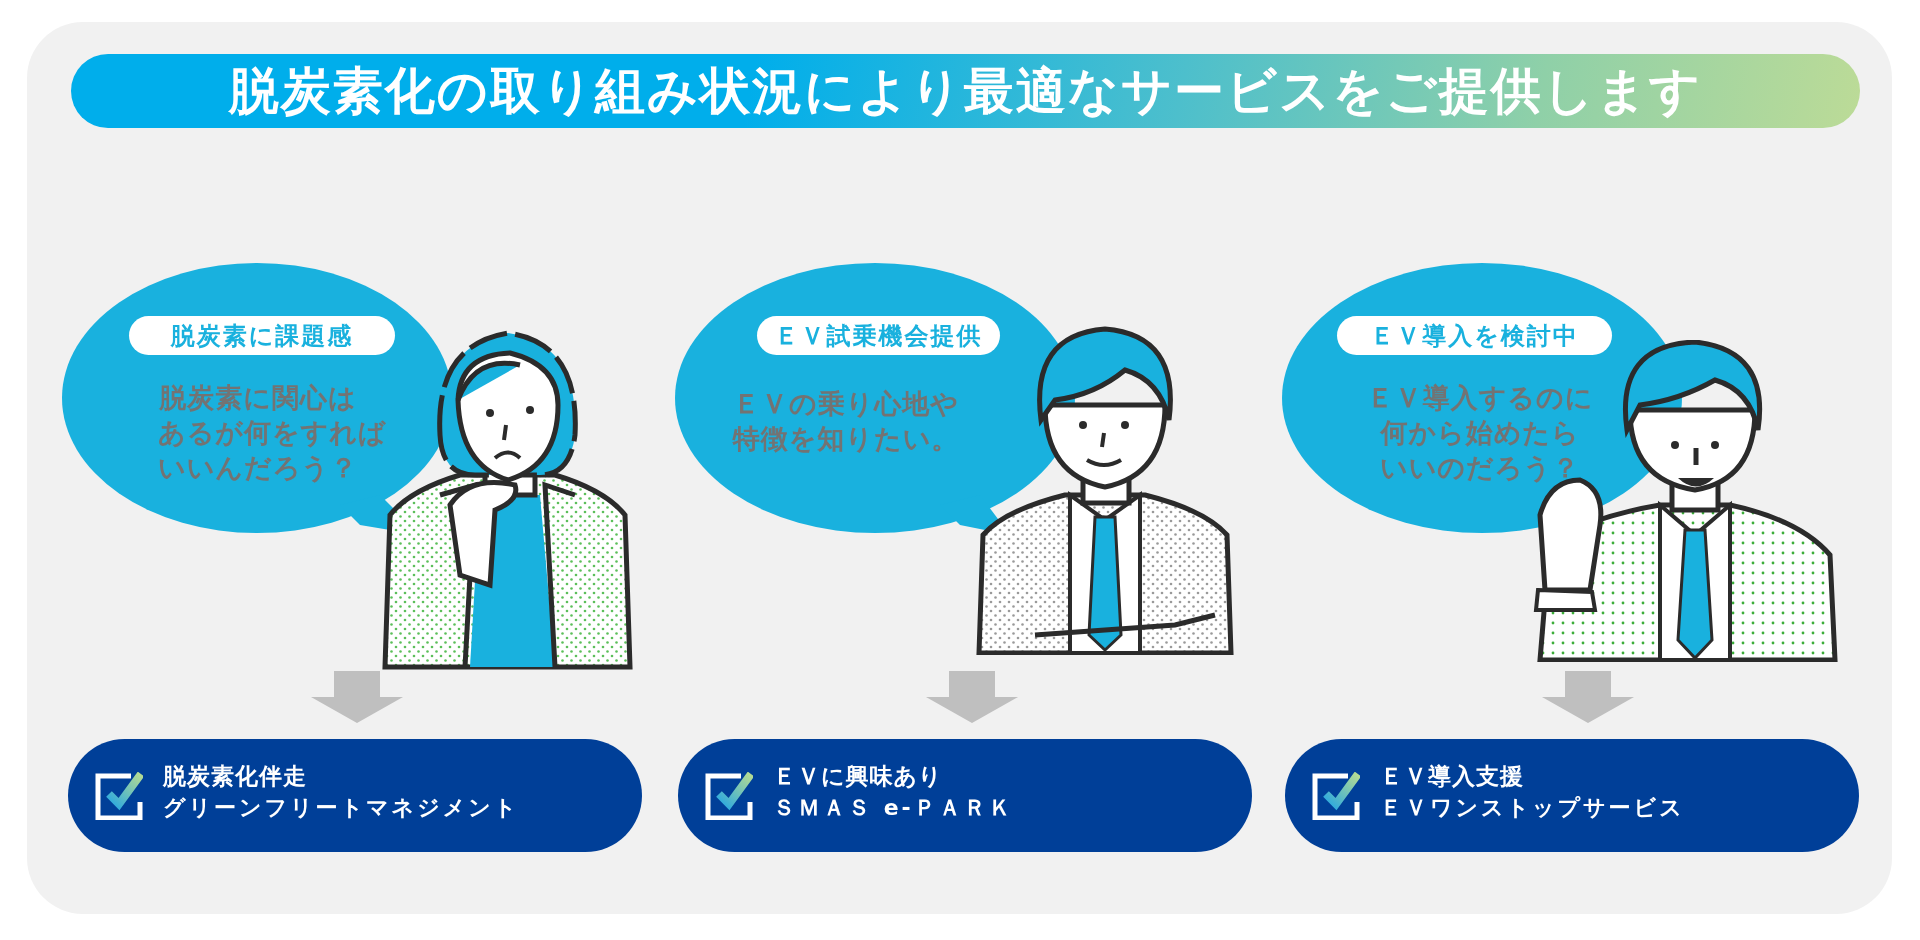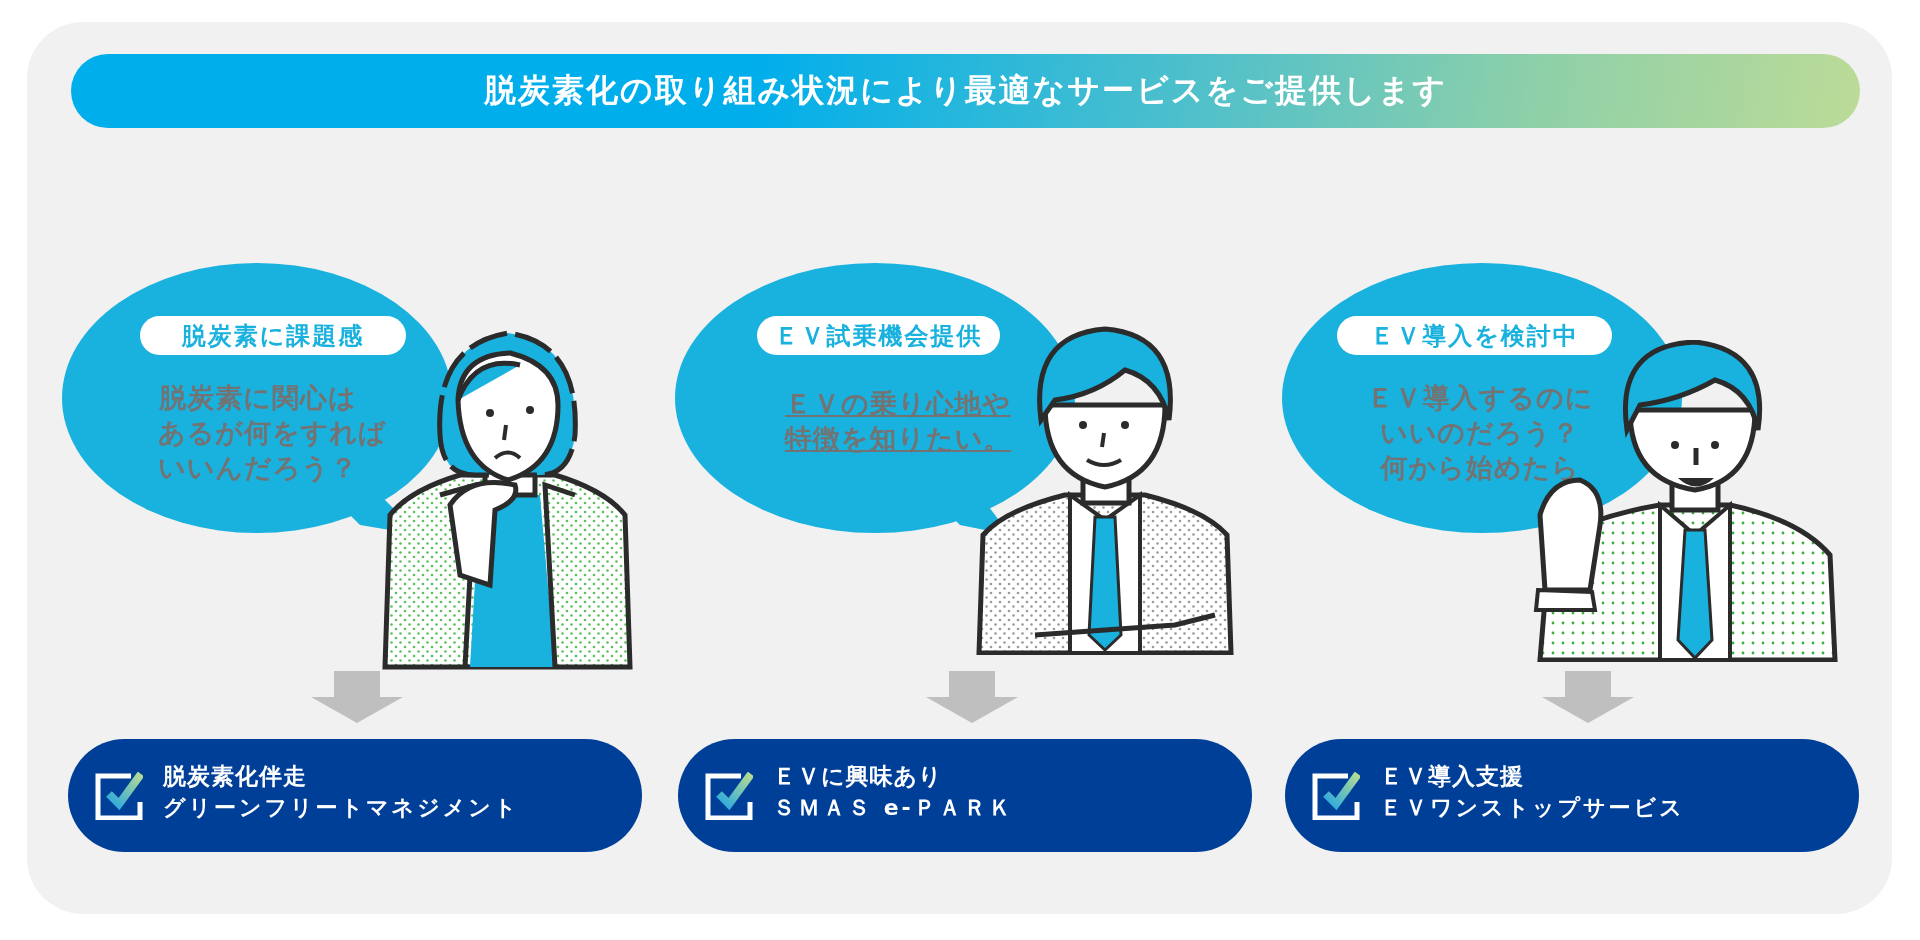--- a/index.html
+++ b/index.html
@@ -10,21 +10,21 @@
     position: absolute; left: 27px; top: 22px; width: 1865px; height: 892px;
     background: #f1f1f1; border-radius: 56px;
   }
   .title-bar {
     position: absolute; left: 71px; top: 54px; width: 1789px; height: 74px;
     border-radius: 37px;
     background: linear-gradient(100deg, #00aeeb 0%, #00aeeb 38%, #4dbfcc 62%, #8fd0a8 82%, #bcdb97 100%);
     display: flex; align-items: center; justify-content: center;
   }
   .title-text {
-    color: #ffffff; font-size: 32px; font-weight: bold; letter-spacing: 2px;
+    color: #ffffff; font-size: 50px; font-weight: bold; letter-spacing: 2px;
     white-space: nowrap;
   }
 
   .bubble {
     position: absolute; background: #19b1de; border-radius: 50%;
   }
   .bubble-tail {
     position: absolute; width: 0; height: 0;
   }
   .pill {
@@ -57,21 +57,21 @@
 
 <div class="title-bar">
   <span class="title-text">脱炭素化の取り組み状況により最適なサービスをご提供します</span>
 </div>
 
 <div>
   <div class="bubble" style="left:62px; top:263px; width:390px; height:270px;"></div>
   <svg class="bubble-tail" style="left:340px; top:495px; width:90px; height:50px; overflow:visible;">
     <polygon points="0,10 40,0 80,40 20,30" fill="#19b1de"></polygon>
   </svg>
-  <div class="pill" style="left:140px; top:316px; width:266px;">脱炭素に課題感</div>
+  <div class="pill" style="left:129px; top:316px; width:266px;">脱炭素に課題感</div>
   <div class="bubble-body" style="left:158px; top:380px; width:200px;">
     <div>脱炭素に関心は</div>
     <div>あるが何をすれば</div>
     <div>いいんだろう？</div>
   </div>
 
   <svg class="figure" style="left:380px; top:325px; width:255px; height:345px;" viewBox="0 0 255 345">
     <defs>
       <pattern id="dotsG" width="9" height="9" patternUnits="userSpaceOnUse">
         <rect width="9" height="9" fill="#ffffff"></rect>
@@ -121,21 +121,21 @@
     </div>
   </div>
 </div>
 
 <div>
   <div class="bubble" style="left:675px; top:263px; width:400px; height:270px;"></div>
   <svg class="bubble-tail" style="left:940px; top:495px; width:90px; height:50px; overflow:visible;">
     <polygon points="0,10 40,0 70,40 20,30" fill="#19b1de"></polygon>
   </svg>
   <div class="pill" style="left:757px; top:316px; width:243px;">ＥＶ試乗機会提供</div>
-  <div class="bubble-body" style="left:778px; top:386px; width:240px;text-decoration:underline;">
+  <div class="bubble-body" style="left:726px; top:386px; width:240px;">
     <div>ＥＶの乗り心地や</div>
     <div>特徴を知りたい。</div>
   </div>
 
   <svg class="figure" style="left:975px; top:325px; width:260px; height:330px;" viewBox="0 0 260 330">
     <defs>
       <pattern id="dotsK" width="9" height="9" patternUnits="userSpaceOnUse">
         <rect width="9" height="9" fill="#ffffff"></rect>
         <circle cx="2.5" cy="2.5" r="1.3" fill="#9a9a9a"></circle>
         <circle cx="7" cy="7" r="1.3" fill="#9a9a9a"></circle>
@@ -174,22 +174,22 @@
       <span class="svc-main">ＳＭＡＳ e-ＰＡＲＫ</span>
     </div>
   </div>
 </div>
 
 <div>
   <div class="bubble" style="left:1282px; top:263px; width:400px; height:270px;"></div>
   <div class="pill" style="left:1337px; top:316px; width:275px;">ＥＶ導入を検討中</div>
   <div class="bubble-body" style="left:1360px; top:380px; width:240px;">
     <div>ＥＶ導入するのに</div>
+    <div>何から始めたら</div>
     <div>いいのだろう？</div>
-    <div>何から始めたら</div>
   </div>
 
   <svg class="figure" style="left:1530px; top:340px; width:308px; height:322px;" viewBox="0 0 308 322">
     <defs>
       <pattern id="dotsG3" width="10" height="10" patternUnits="userSpaceOnUse">
         <rect width="10" height="10" fill="#ffffff"></rect>
         <circle cx="3" cy="3" r="1.4" fill="#3cae3a"></circle>
       </pattern>
     </defs>
     <path d="M10,320 L20,200 Q70,175 130,165 L200,165 Q270,180 300,215 L305,320 Z" fill="url(#dotsG3)" stroke="#2b2b2b" stroke-width="5"></path>

